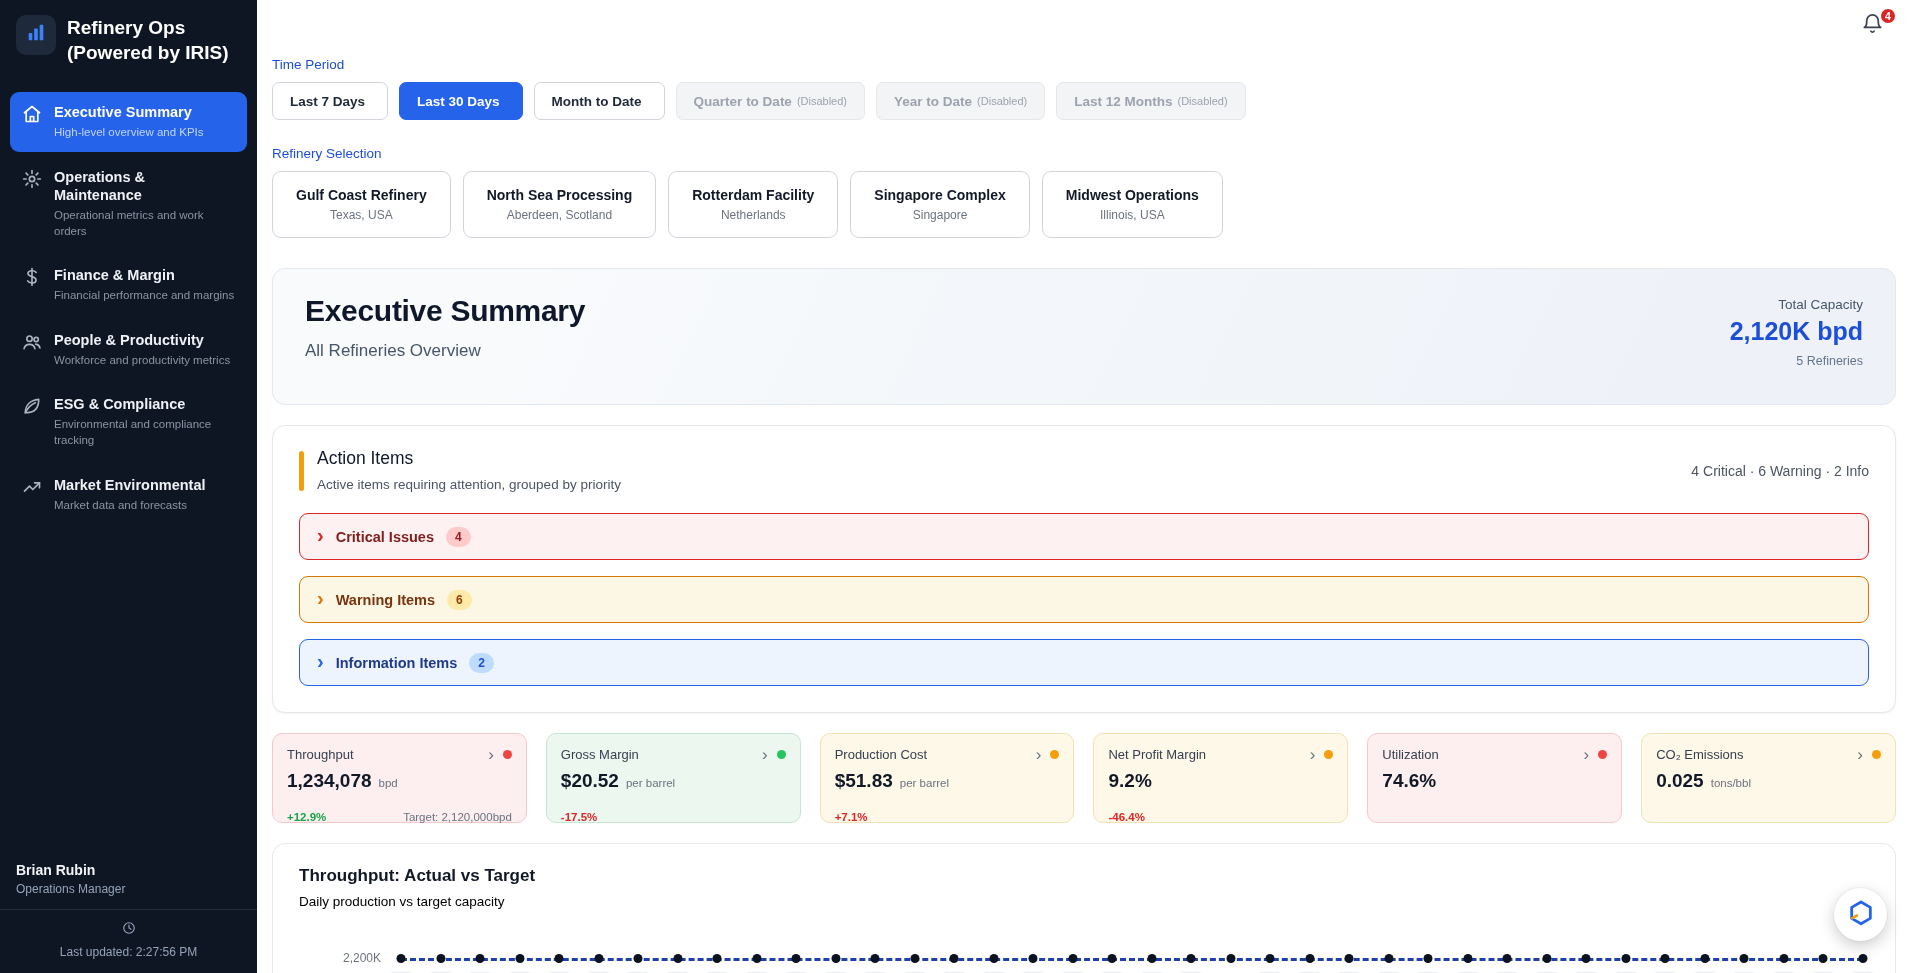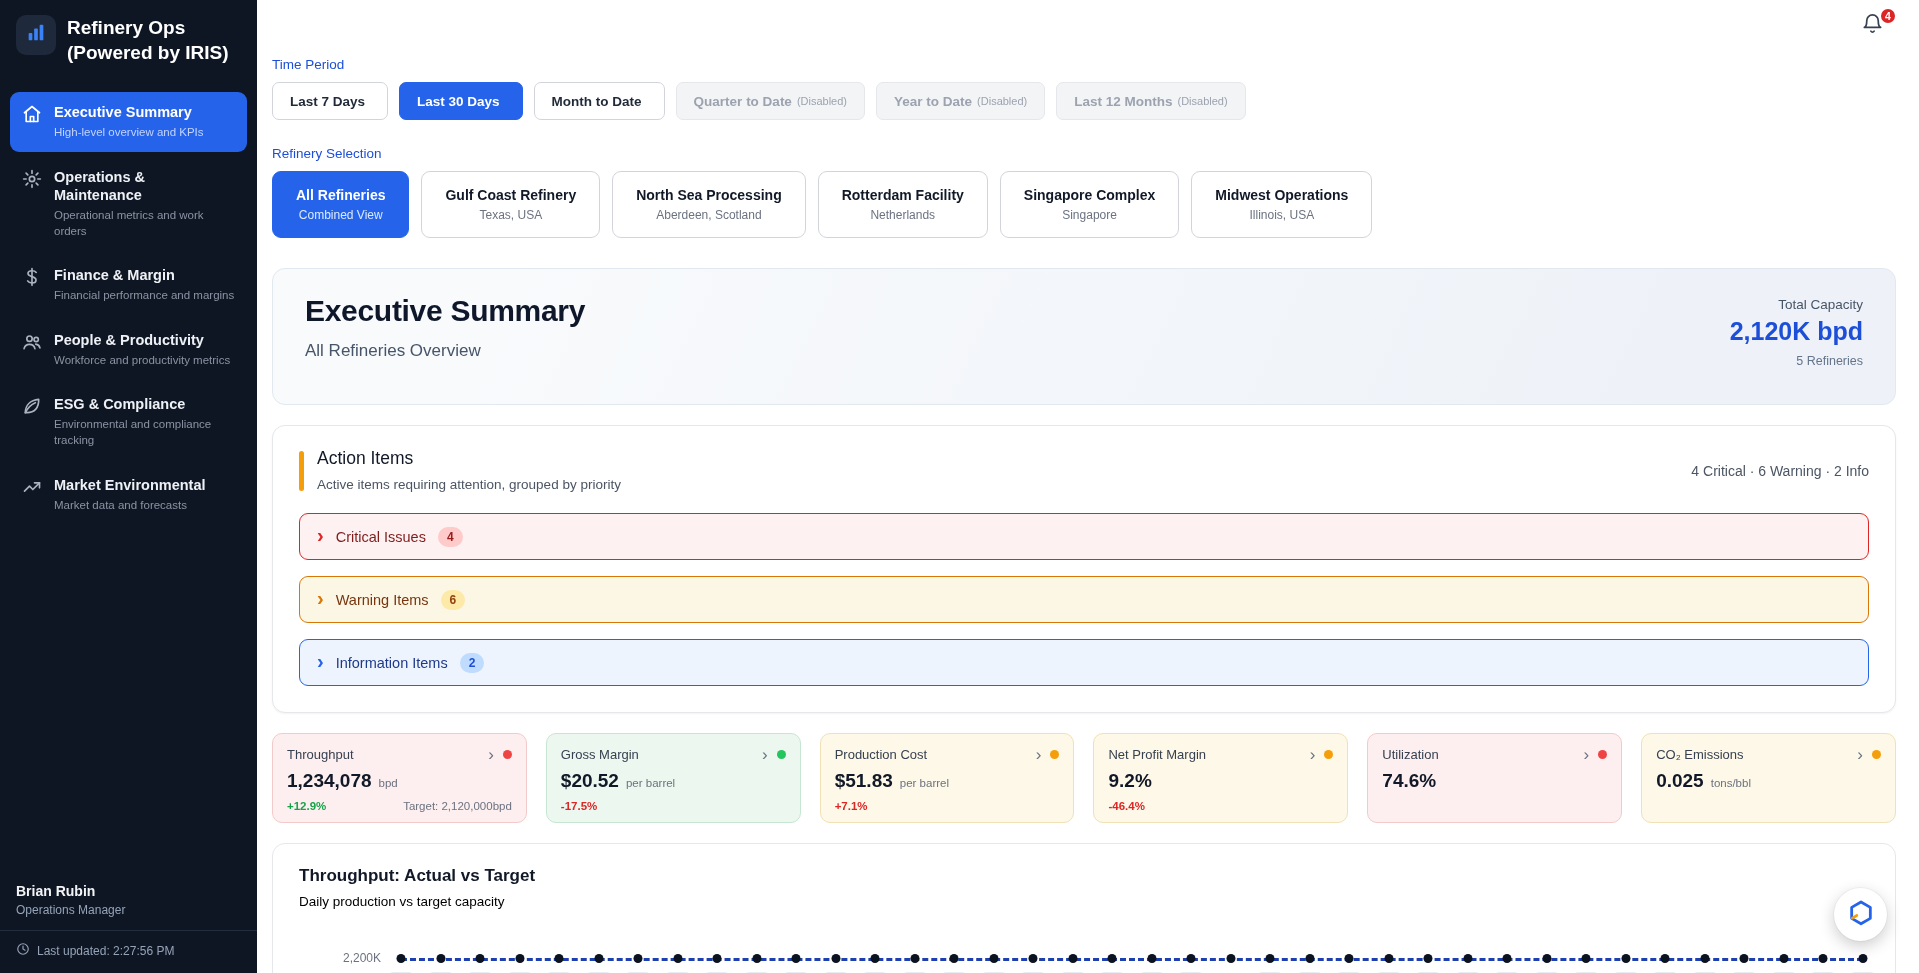--- a/index.html
+++ b/index.html
@@ -23,21 +23,21 @@
   .nav-label { font-size: 14.5px; font-weight: 700; color: #eef1f5; line-height: 1.25; }
   .nav-desc { font-size: 11.5px; color: #8b93a3; margin-top: 4px; line-height: 1.35; }
   .nav-item--active { background: #2563eb; }
   .nav-item--active .nav-icon { color: #fff; }
   .nav-item--active .nav-label { color: #fff; }
   .nav-item--active .nav-desc { color: #c3d4fd; }
   .side-footer { padding: 12px 16px 14px; }
   .user-name { font-size: 14px; font-weight: 700; color: #f3f4f6; }
   .user-role { font-size: 12px; color: #94a3b8; margin-top: 4px; }
   .side-updated { display: flex; align-items: center; gap: 7px; margin: 13px -16px 0;
-    padding: 11px 16px 0; border-top: 1px solid #242d3d; color: #94a3b8; }
+    padding: 11px 16px 0; border-top: 1px solid #242d3d; color: #94a3b8; flex-direction: column; }
   .side-updated svg { width: 14px; height: 14px; flex-shrink: 0; }
   .side-updated span { font-size: 12px; }
 
   
   .main { flex: 1; position: relative; background: #fff; padding: 0 23px 0 15px; overflow: hidden; }
 
   .bell-wrap { position: absolute; top: 12px; right: 28px; width: 30px; height: 30px; cursor: pointer; }
   .bell-wrap svg { width: 23px; height: 23px; color: #374151; }
   .bell-badge { position: absolute; top: -5px; right: -6px; min-width: 18px; height: 18px;
     background: #dc2626; color: #fff; border: 2px solid #fff; border-radius: 10px;
@@ -82,21 +82,21 @@
   .ac-left { display: flex; gap: 13px; }
   .ac-accent { width: 5px; height: 40px; background: #f59e0b; border-radius: 3px; margin-top: 3px; }
   .ac-title { font-size: 17.5px; font-weight: 400; color: #111827; }
   .ac-sub { font-size: 13.5px; color: #4b5563; margin-top: 8px; }
   .ac-summary { font-size: 14px; color: #4b5563; margin-top: 15px; white-space: nowrap; }
   .ac-rows { margin-top: 21px; }
   .ac-row { height: 47px; border-radius: 9px; border: 1.6px solid; display: flex;
     align-items: center; gap: 12px; padding: 0 17px; margin-bottom: 16px; cursor: pointer; }
   .ac-row:last-child { margin-bottom: 0; }
   .row-chevron { font-size: 20px; font-weight: 700; line-height: 1; margin-top: -3px; }
-  .row-label { font-size: 14.5px; font-weight: 400; }
+  .row-label { font-size: 14.5px; font-weight: 700; }
   .row-badge { font-size: 12px; font-weight: 700; padding: 3px 9px; border-radius: 10px; }
   .ac-row--critical { background: #fdf1f1; border-color: #dc2626; }
   .ac-row--critical .row-chevron { color: #dc2626; }
   .ac-row--critical .row-label { color: #7f1d1d; }
   .ac-row--critical .row-badge { background: #fecaca; color: #991b1b; }
   .ac-row--warning { background: #fcf7e4; border-color: #d97706; }
   .ac-row--warning .row-chevron { color: #d97706; }
   .ac-row--warning .row-label { color: #78350f; }
   .ac-row--warning .row-badge { background: #fde9a8; color: #92400e; }
   .ac-row--info { background: #eef4fd; border-color: #2563eb; }
@@ -110,21 +110,21 @@
   .kpi--green { background: #ecf7f0; border-color: #c6e6d2; }
   .kpi--yellow { background: #fdf8e7; border-color: #f0e2b6; }
   .kpi-head { display: flex; align-items: center; }
   .kpi-label { font-size: 13px; color: #374151; flex: 1; white-space: nowrap; }
   .kpi-chev { font-size: 17px; color: #6b7280; margin-right: 9px; line-height: 1; }
   .kpi-dot { width: 9px; height: 9px; border-radius: 50%; flex-shrink: 0; }
   .dot--red { background: #ef4444; } .dot--green { background: #22c55e; } .dot--yellow { background: #f59e0b; }
   .kpi-valrow { margin-top: 7px; display: flex; align-items: baseline; gap: 7px; }
   .kpi-value { font-size: 19px; font-weight: 700; color: #111827; }
   .kpi-unit { font-size: 11.5px; color: #6b7280; }
-  .kpi-foot { margin-top: 7px; display: flex; align-items: center; min-height: 14px; }
+  .kpi-foot { margin-top: 18px; display: flex; align-items: center; min-height: 14px; }
   .kpi-delta { font-size: 11.5px; font-weight: 700; }
   .delta--up { color: #16a34a; } .delta--down { color: #dc2626; }
   .kpi-extra { font-size: 11.5px; color: #6b7280; margin-left: auto; }
 
   .chart-card { margin-top: 20px; background: #fff; border: 1px solid #e5e7eb;
     border-radius: 13px; padding: 22px 26px; height: 420px; }
   .chart-title { font-size: 17px; font-weight: 700; color: #111827; }
   .chart-sub { font-size: 13.5px; color: #000000; margin-top: 8px; }
   .chart-plot { position: relative; margin: 26px 0 0 96px; height: 280px; }
   .ytick { position: absolute; right: calc(100% + 14px); transform: translateY(-50%);
@@ -293,24 +293,20 @@
           <span class="suffix">(Disabled)</span>
       </button>
       <button class="btn btn--disabled">
         <span>Last 12 Months</span>
           <span class="suffix">(Disabled)</span>
       </button>
     </div>
 
     <div class="section-label rf-label">Refinery Selection</div>
     <div class="rf-row">
-      <div class="rf-card rf-card--active">
-        <div class="rf-name">All Refineries</div>
-        <div class="rf-sub">Combined View</div>
-      </div>
       <div class="rf-card">
         <div class="rf-name">Gulf Coast Refinery</div>
         <div class="rf-sub">Texas, USA</div>
       </div>
       <div class="rf-card">
         <div class="rf-name">North Sea Processing</div>
         <div class="rf-sub">Aberdeen, Scotland</div>
       </div>
       <div class="rf-card">
         <div class="rf-name">Rotterdam Facility</div>

